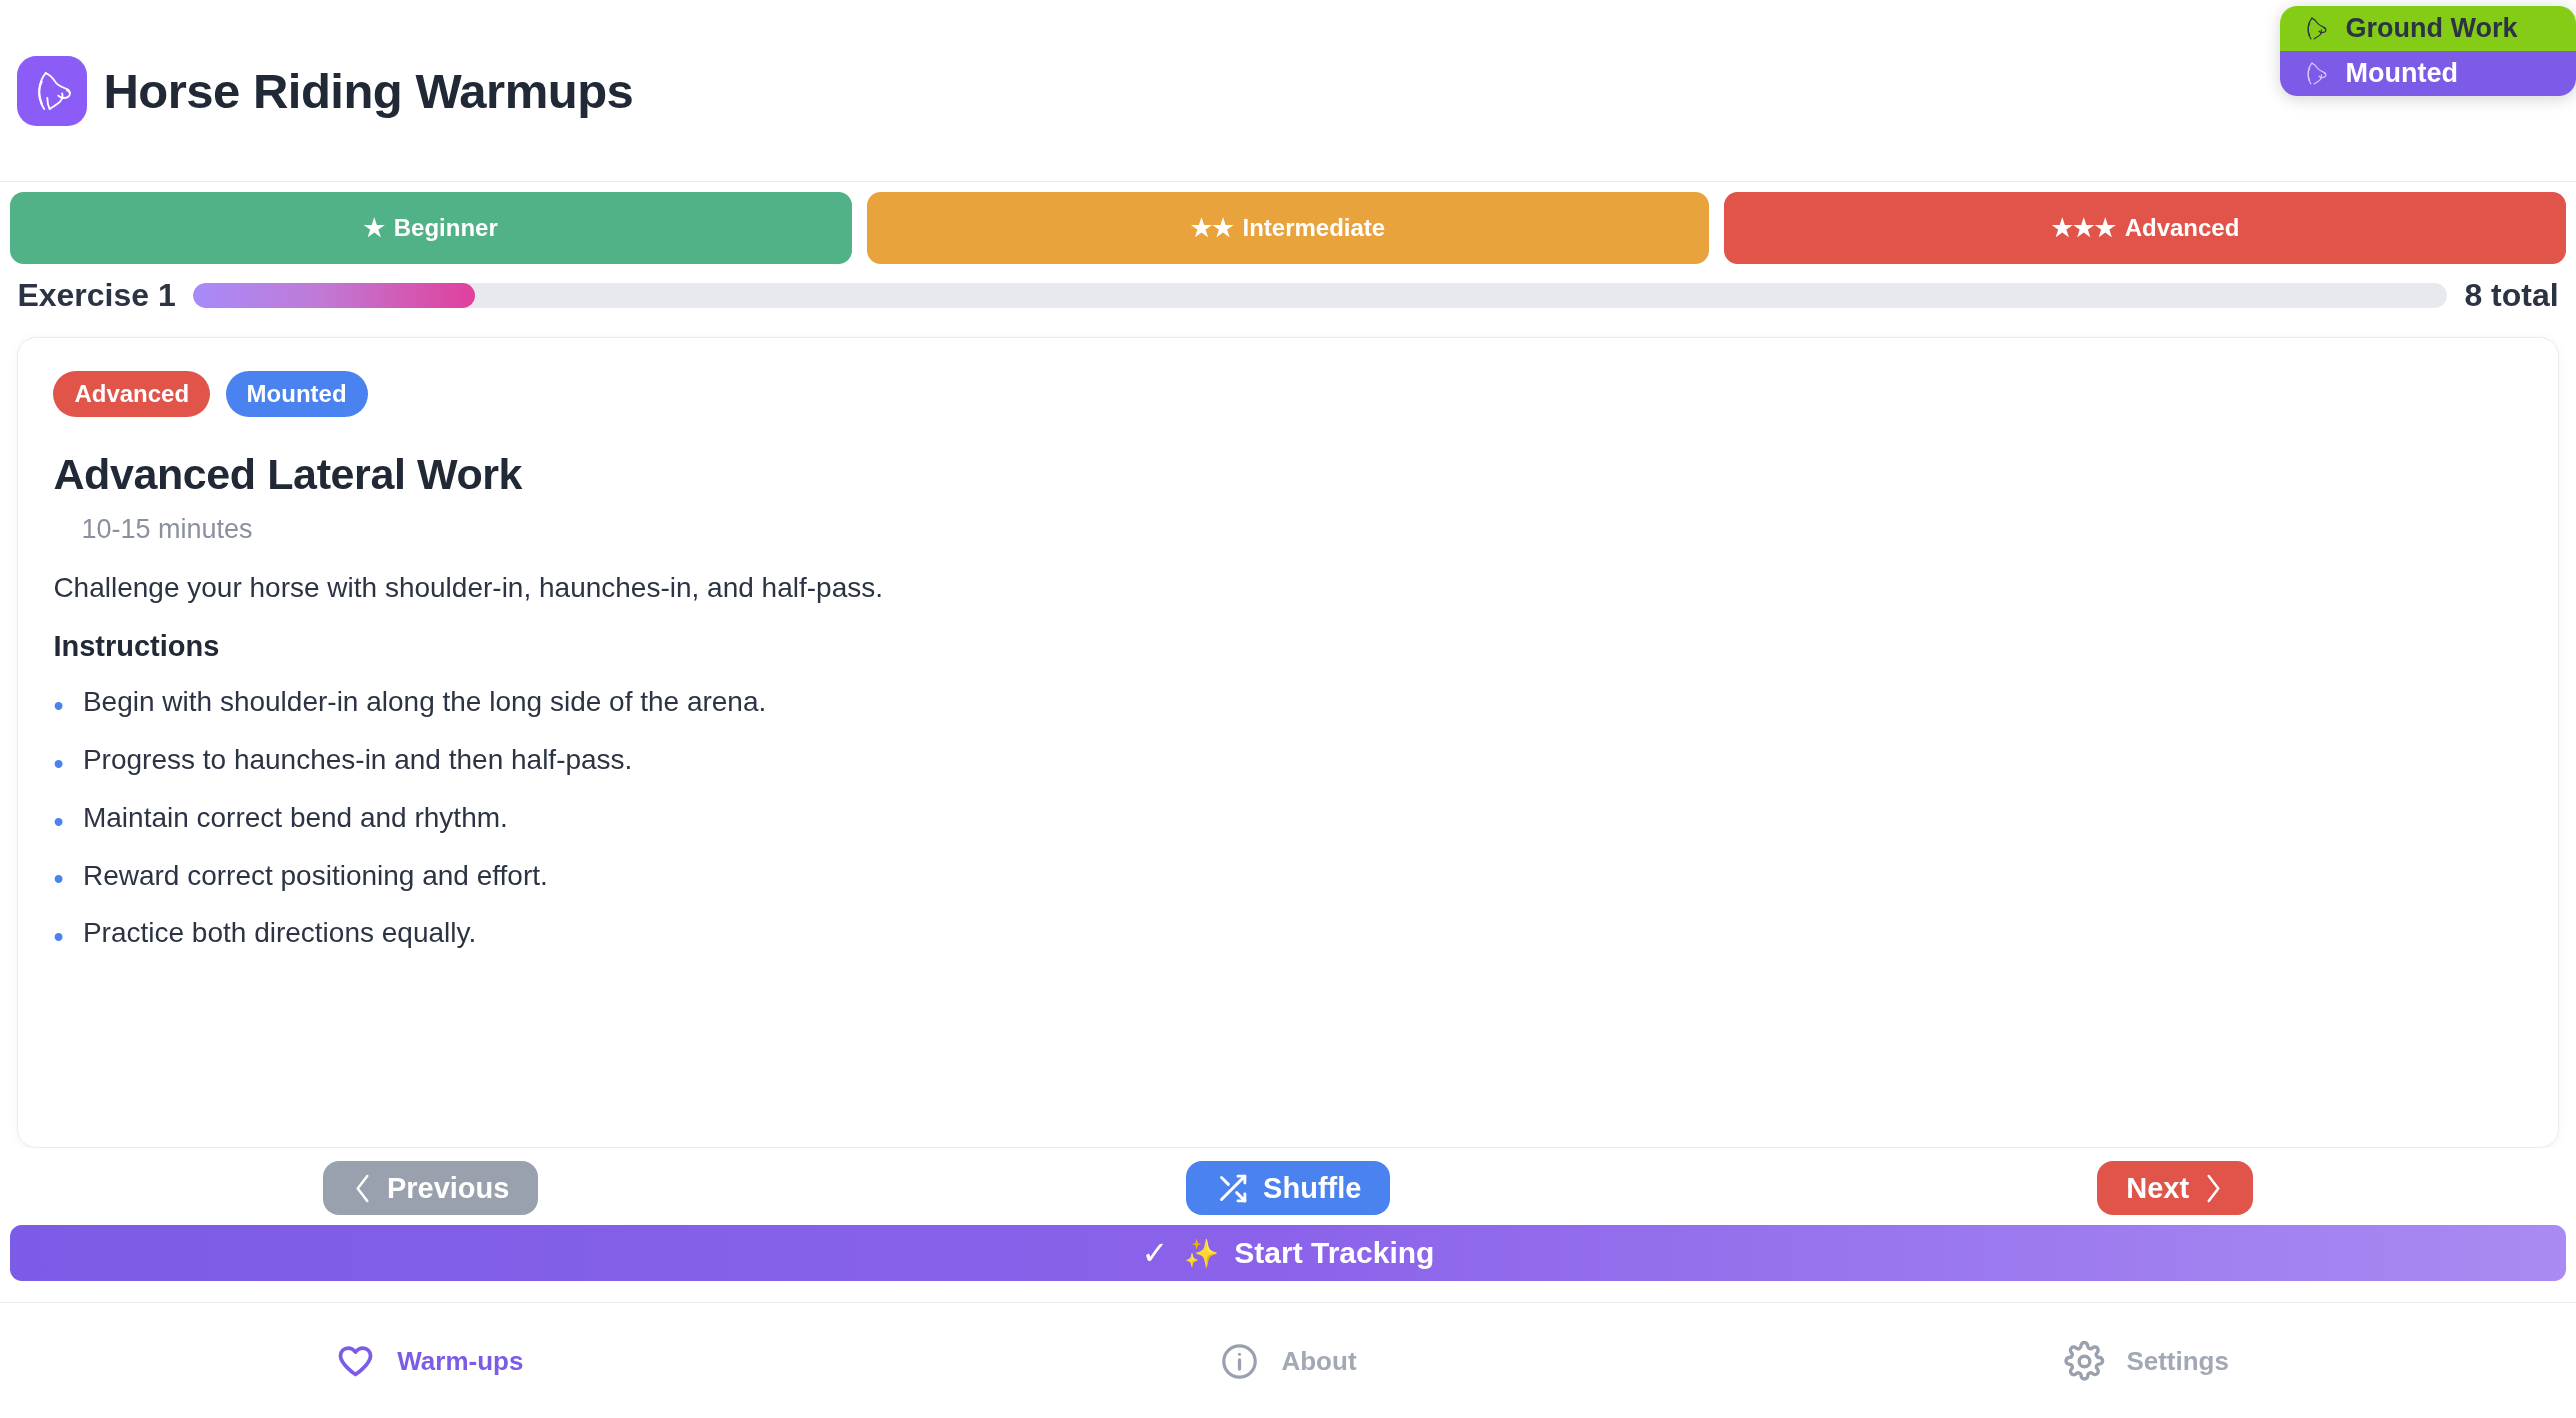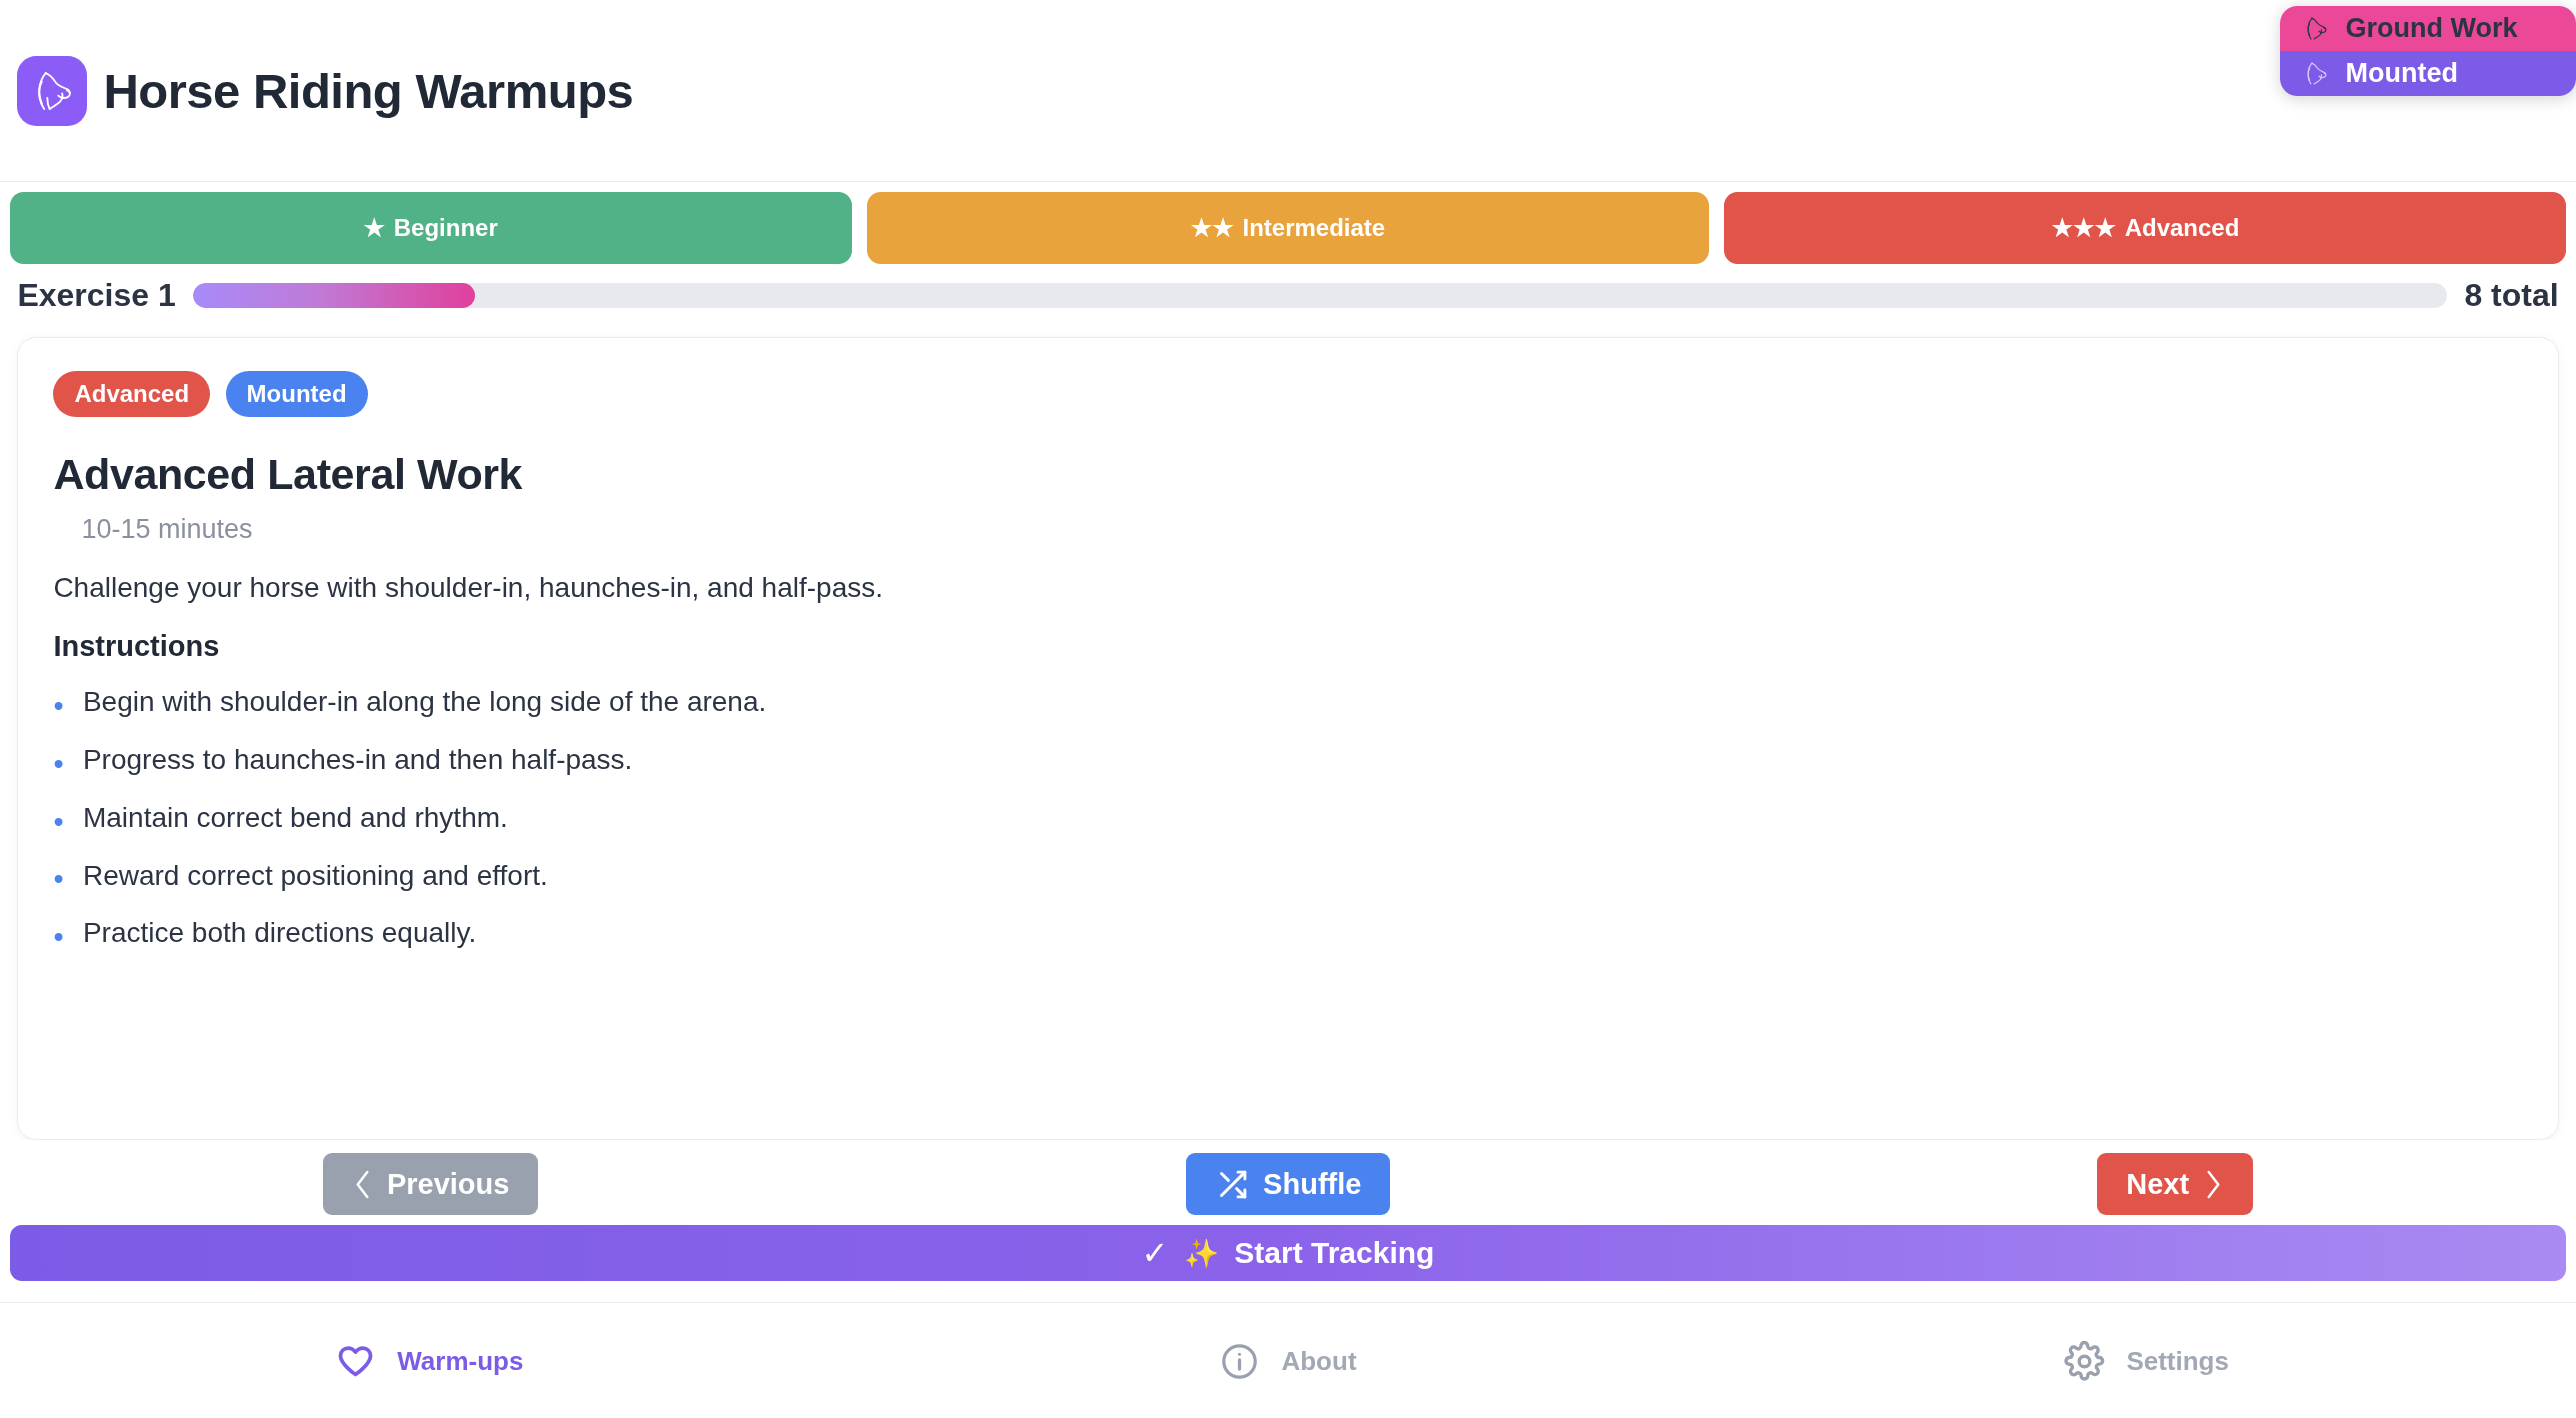--- a/index.html
+++ b/index.html
@@ -59,21 +59,21 @@
     overflow: hidden;
   }
   .mode-opt {
     display: flex; align-items: center; gap: 15.5px;
     padding: 10.6px 19.4px 10.6px 21px;
     height: 45px;
   }
   .mode-opt .micon { width: 29px; height: 29px; flex: 0 0 auto; }
   .mode-opt .micon svg { width: 29px; height: 29px; display: block; }
   .mode-label { font-size: 27px; font-weight: bold; white-space: nowrap; }
-  .mode-opt.inactive { background: #ec4899; }
+  .mode-opt.inactive { background: #84cc16; }
   .mode-opt.inactive .mode-label { color: #2c3444; }
   .mode-opt.active { background: #7c5ce6; }
   .mode-opt.active .mode-label { color: #ffffff; }
 
   
   .difficulty-row {
     display: flex;
     gap: 15.5px;
     padding: 9.7px 9.7px 0 9.7px;
     flex: 0 0 auto;
@@ -197,24 +197,24 @@
     flex: 0 0 auto;
     background: #ffffff;
   }
   .nav-slot { flex: 1 1 0; display: flex; }
   .nav-slot.left { justify-content: flex-start; padding-left: 306px; }
   .nav-slot.center { justify-content: center; }
   .nav-slot.right { justify-content: flex-end; padding-right: 306px; }
   .nav-btn {
     display: flex; align-items: center; justify-content: center;
     gap: 13.5px;
-    height: 62px;
+    height: 54px;
     padding: 0 29px;
     border: none;
-    border-radius: 9px;
+    border-radius: 16px;
     color: #ffffff;
     font-size: 29px;
     font-weight: bold;
     white-space: nowrap;
   }
   .nav-btn.prev { background: #9aa1ae; }
   .nav-btn.shuffle { background: #4a83ef; }
   .nav-btn.next { background: #e05449; }
   .nav-btn svg { display: block; }
 

